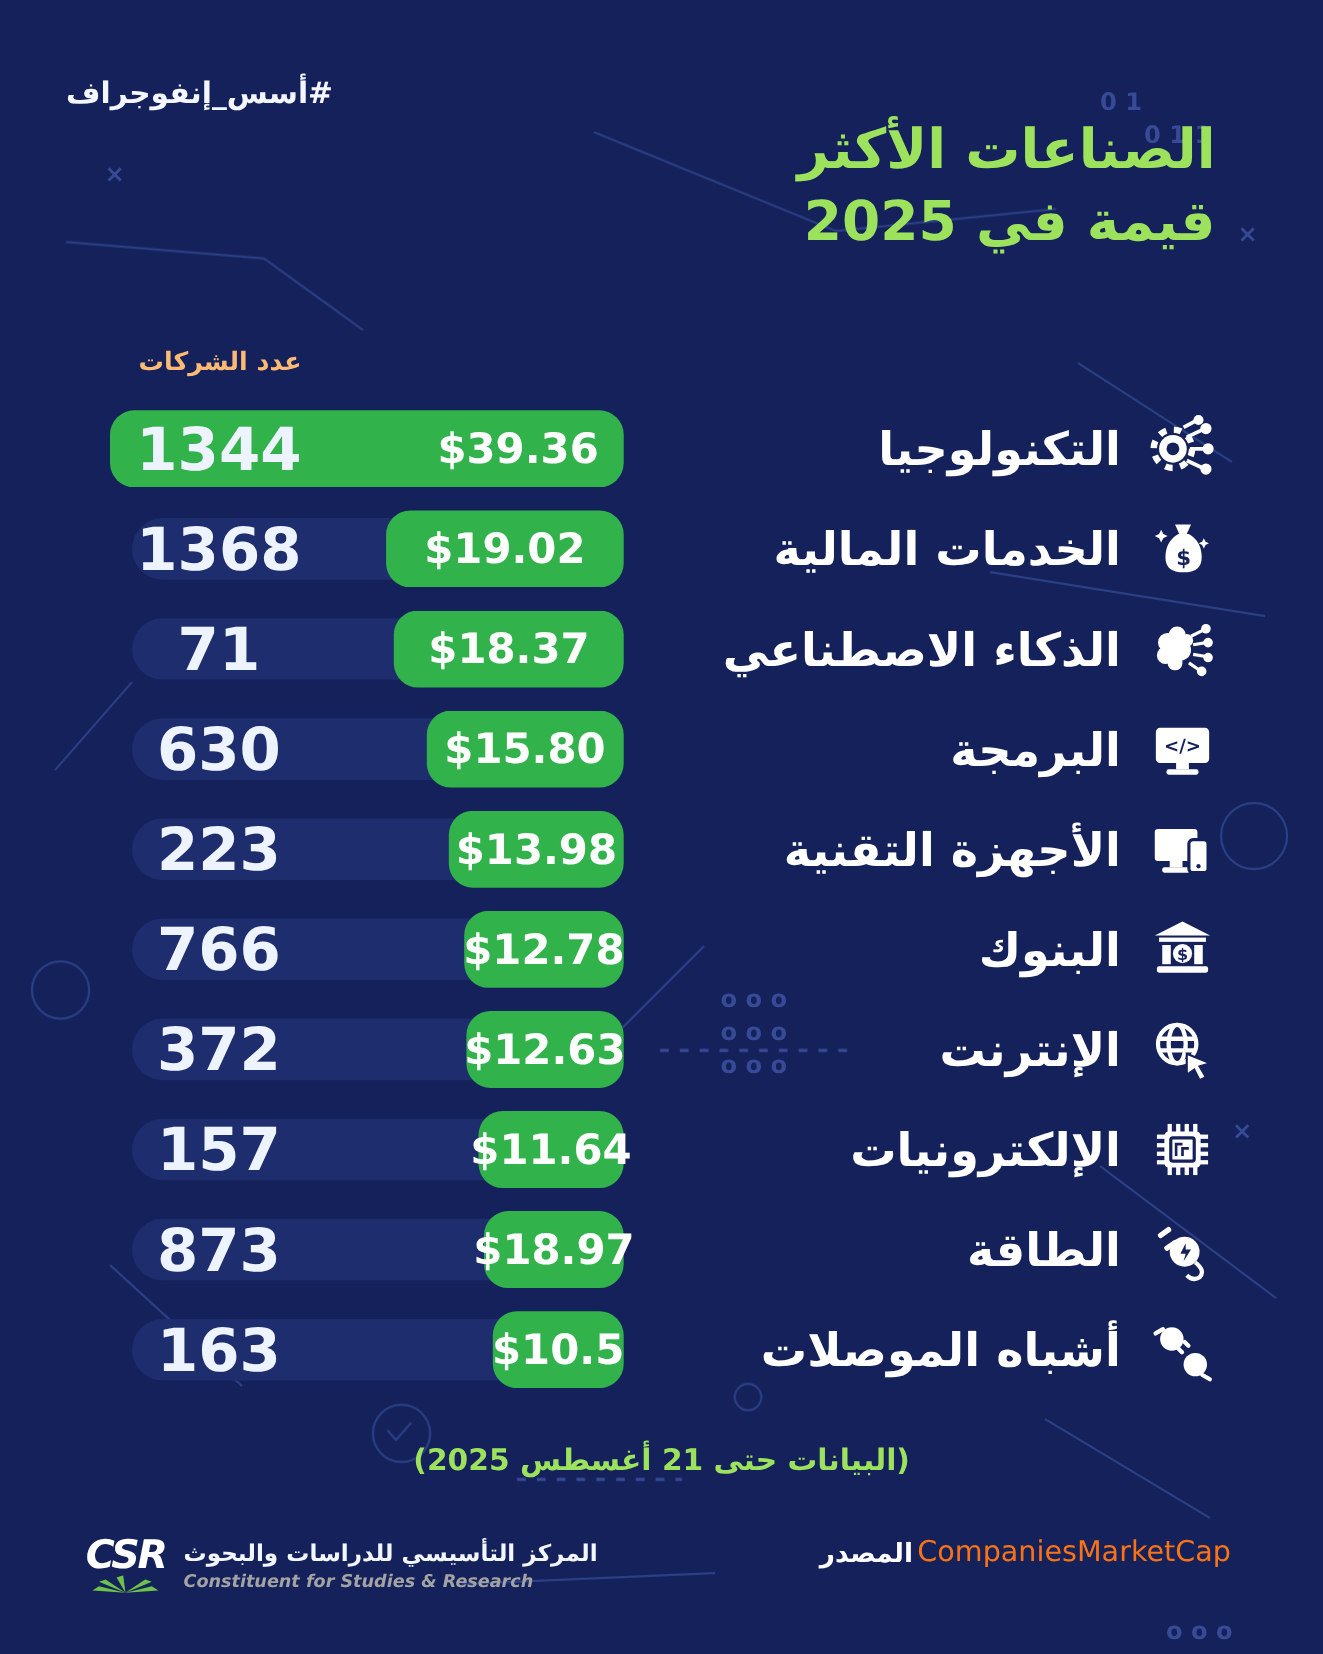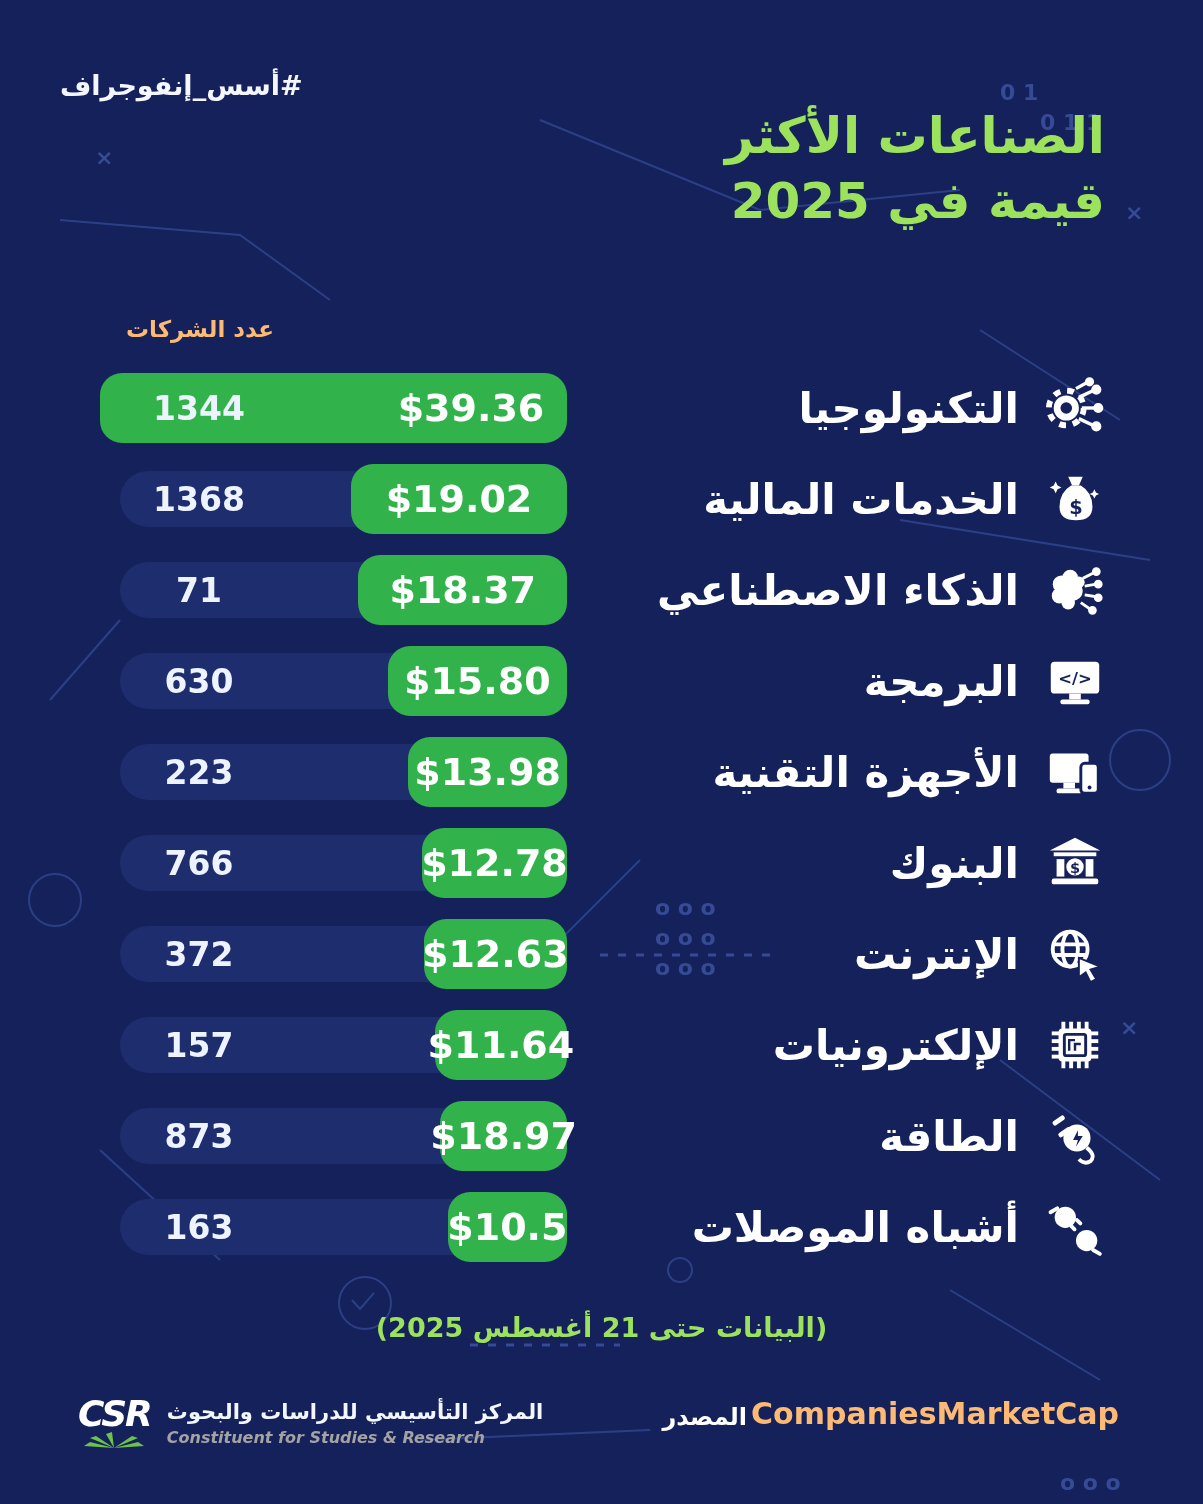--- a/index.html
+++ b/index.html
@@ -49,21 +49,21 @@
   .value{
     font-size:38px;font-weight:bold;color:#FFFFFF;white-space:nowrap;
   }
   .row[data-index="0"] .bar{justify-content:flex-end;padding-left:20px;}
   .row[data-index="0"] .value{
     position:absolute;right:6px;width:180px;text-align:center;
   }
   .count{
     position:absolute;left:0;top:0;width:158px;height:100%;
     display:flex;align-items:center;justify-content:center;
-    font-size:33px;font-weight:bold;color:#EDF3FF;z-index:3;
+    font-size:54px;font-weight:bold;color:#EDF3FF;z-index:3;
   }
   .meta{
     position:absolute;right:0;top:0;bottom:0;
     display:flex;align-items:center;gap:20px;
   }
   .label{
     font-size:42px;font-weight:bold;color:#FFFFFF;
     direction:rtl;text-align:right;white-space:nowrap;
   }
   .icon{width:72px;height:64px;display:flex;align-items:center;justify-content:center;flex:0 0 72px;}
@@ -81,21 +81,21 @@
   .csr-logo{display:flex;flex-direction:column;align-items:center;line-height:1;}
   .csr-text{font-size:36px;font-weight:bold;color:#FFFFFF;letter-spacing:-2px;font-style:italic;}
   .org-names{display:flex;flex-direction:column;gap:4px;}
   .org-ar{font-size:21px;font-weight:bold;color:#F2F6FF;direction:rtl;text-align:left;}
   .org-en{font-size:16px;font-weight:bold;color:#a3a3a3;font-style:italic;}
   .footer-right{
     position:absolute;right:84px;top:1396px;
     display:flex;flex-direction:row;align-items:flex-end;gap:4px;
   }
   .source-label{font-size:24px;font-weight:bold;color:#FFFFFF;direction:rtl;}
-  .source-name{font-size:30px;font-weight:bold;color:#fdba74;}
+  .source-name{font-size:26px;font-weight:normal;color:#f97316;}
 </style>
 </head>
 <body>
 
 <div class="stage">
 
   <svg class="deco" width="1203" height="1504" viewBox="0 0 1203 1504">
     <g stroke="#3A52A0" stroke-width="2" fill="none" opacity="0.35">
       <path d="M540 120 L760 210 L960 190"></path>
       <path d="M60 220 L240 235 L330 300"></path>

